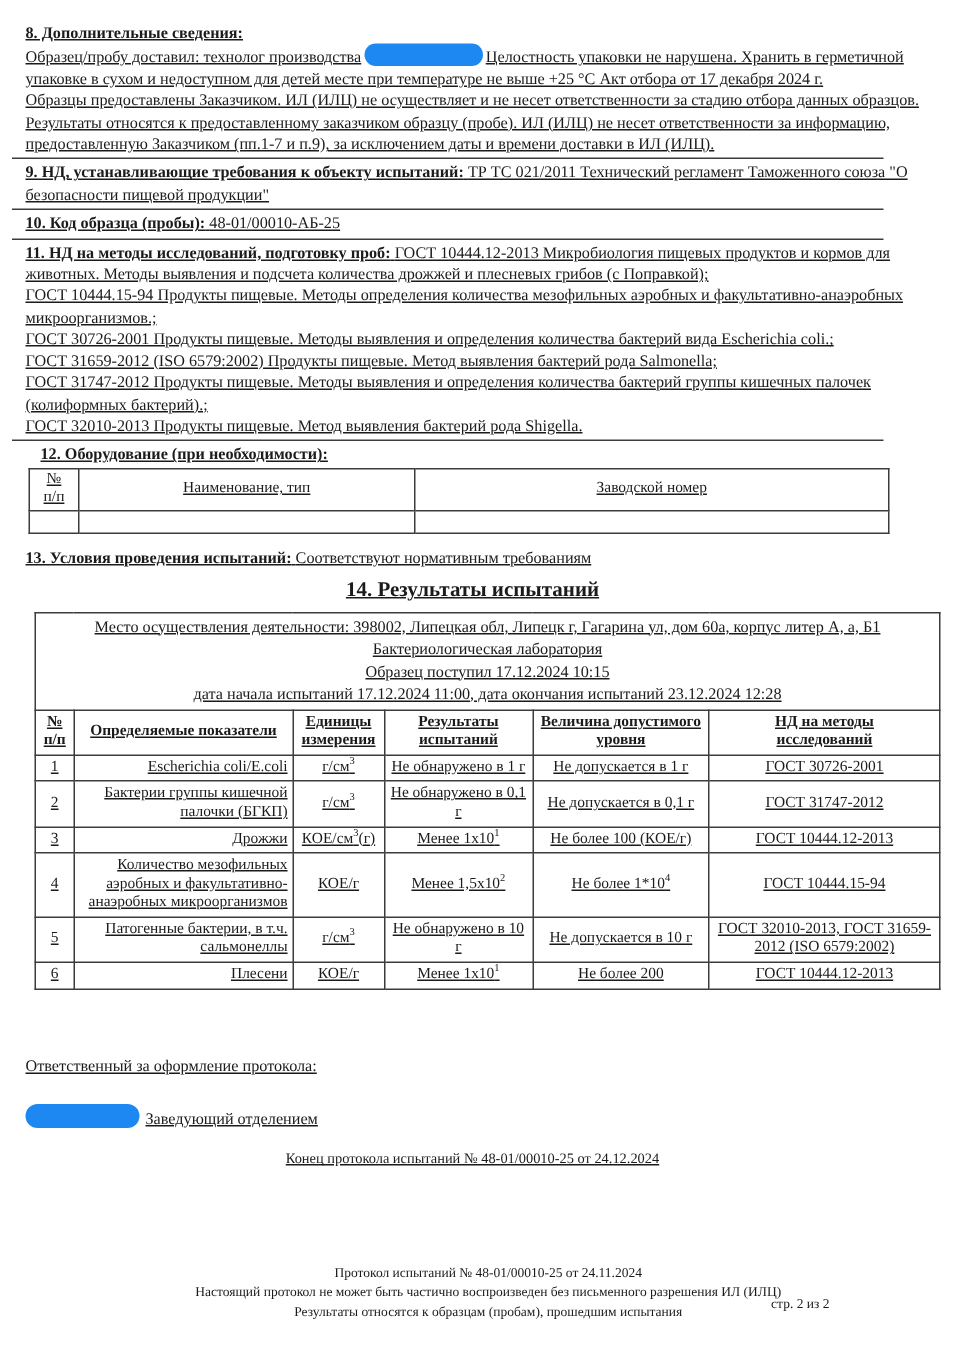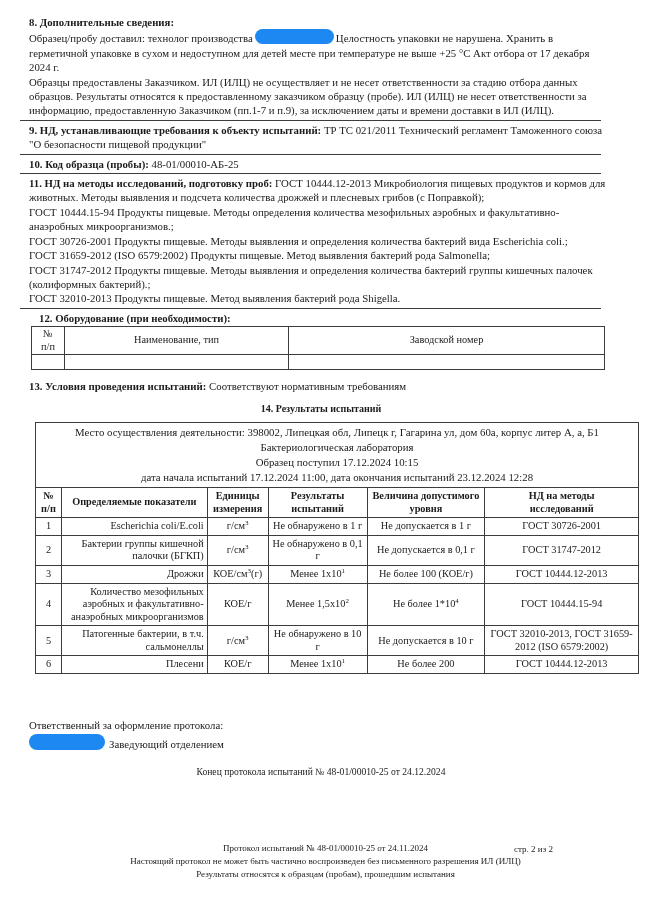--- a/index.html
+++ b/index.html
@@ -5,21 +5,21 @@
   * { margin:0; padding:0; box-sizing:border-box; }
   html,body { background:#ffffff; }
   .page {
     position:relative;
     width:651px; height:911px;
     background:#ffffff;
     font-family:"Liberation Serif", serif;
     color:#1b1b1b;
     overflow:hidden;
   }
-  .content { padding:15px 38px 0 29px; font-size:10.8px; line-height:14.4px; }
+  .content { padding:15px 38px 0 17px; font-size:10.8px; line-height:14.4px;text-decoration:underline; }
   .b { font-weight:bold; }
   .sep {
     border:none; border-top:1px solid #3c3c3c;
     margin:2px 0 2px -9px; width:581px; height:0;
   }
   .para { text-align:left; }
   .redact {
     display:inline-block; background:#1e88f2; border-radius:8px;
     width:79px; height:15px; vertical-align:text-bottom; margin:0 2px;
   }
@@ -29,41 +29,41 @@
   .eq-title { margin:1px 0 1px 10px; }
   table.eq {
     border-collapse:collapse; width:574px; margin:1px 0 3px 2px;
     font-size:10.3px; line-height:12.5px;
   }
   table.eq th, table.eq td { border:1px solid #3c3c3c; font-weight:normal; text-align:center; vertical-align:middle; padding:1px 3px; }
   table.eq .pre { white-space:pre-line; }
   table.eq td.empty { height:15px; }
 
   .s13 { margin-top:9px; }
-  .h14 { text-align:center; font-weight:bold; font-size:10px; margin:8px 0 6px 0; }
+  .h14 { text-align:center; font-weight:bold; font-size:14px; margin:8px 0 6px 0; }
 
   
   table.res {
     border-collapse:collapse; width:604px; margin-left:6px;
     font-size:10.3px; line-height:12.6px;border-radius:25px;
   }
   table.res th, table.res td {
     border:1px solid #3c3c3c; text-align:center; vertical-align:middle; padding:2px 3px;
   }
   table.res th { font-weight:bold; white-space:pre-line; }
   table.res td.ind { text-align:right; }
   table.res .info-cell { padding:2px 6px; }
   table.res .info-cell div { text-align:center; line-height:15px; font-size:10.8px; }
   sup { font-size:0.68em; line-height:0; }
 
   .sig-block { margin-top:44px; }
-  .sig-row { margin-top:2px; }
+  .sig-row { margin-top:18px; }
   .end-line { text-align:center; font-size:9.6px; margin-top:13px; }
 
-  .page-num { position:absolute; top:844px; right:98px; font-size:9px; }
+  .page-num { position:absolute; top:864px; right:98px; font-size:9px; }
   .footer {
     position:absolute; top:842px; left:0; width:100%;
     text-align:center; font-size:9px; line-height:13px;
   }
 </style>
 </head>
 <body>
 
 <div class="page">
   <div class="content">

